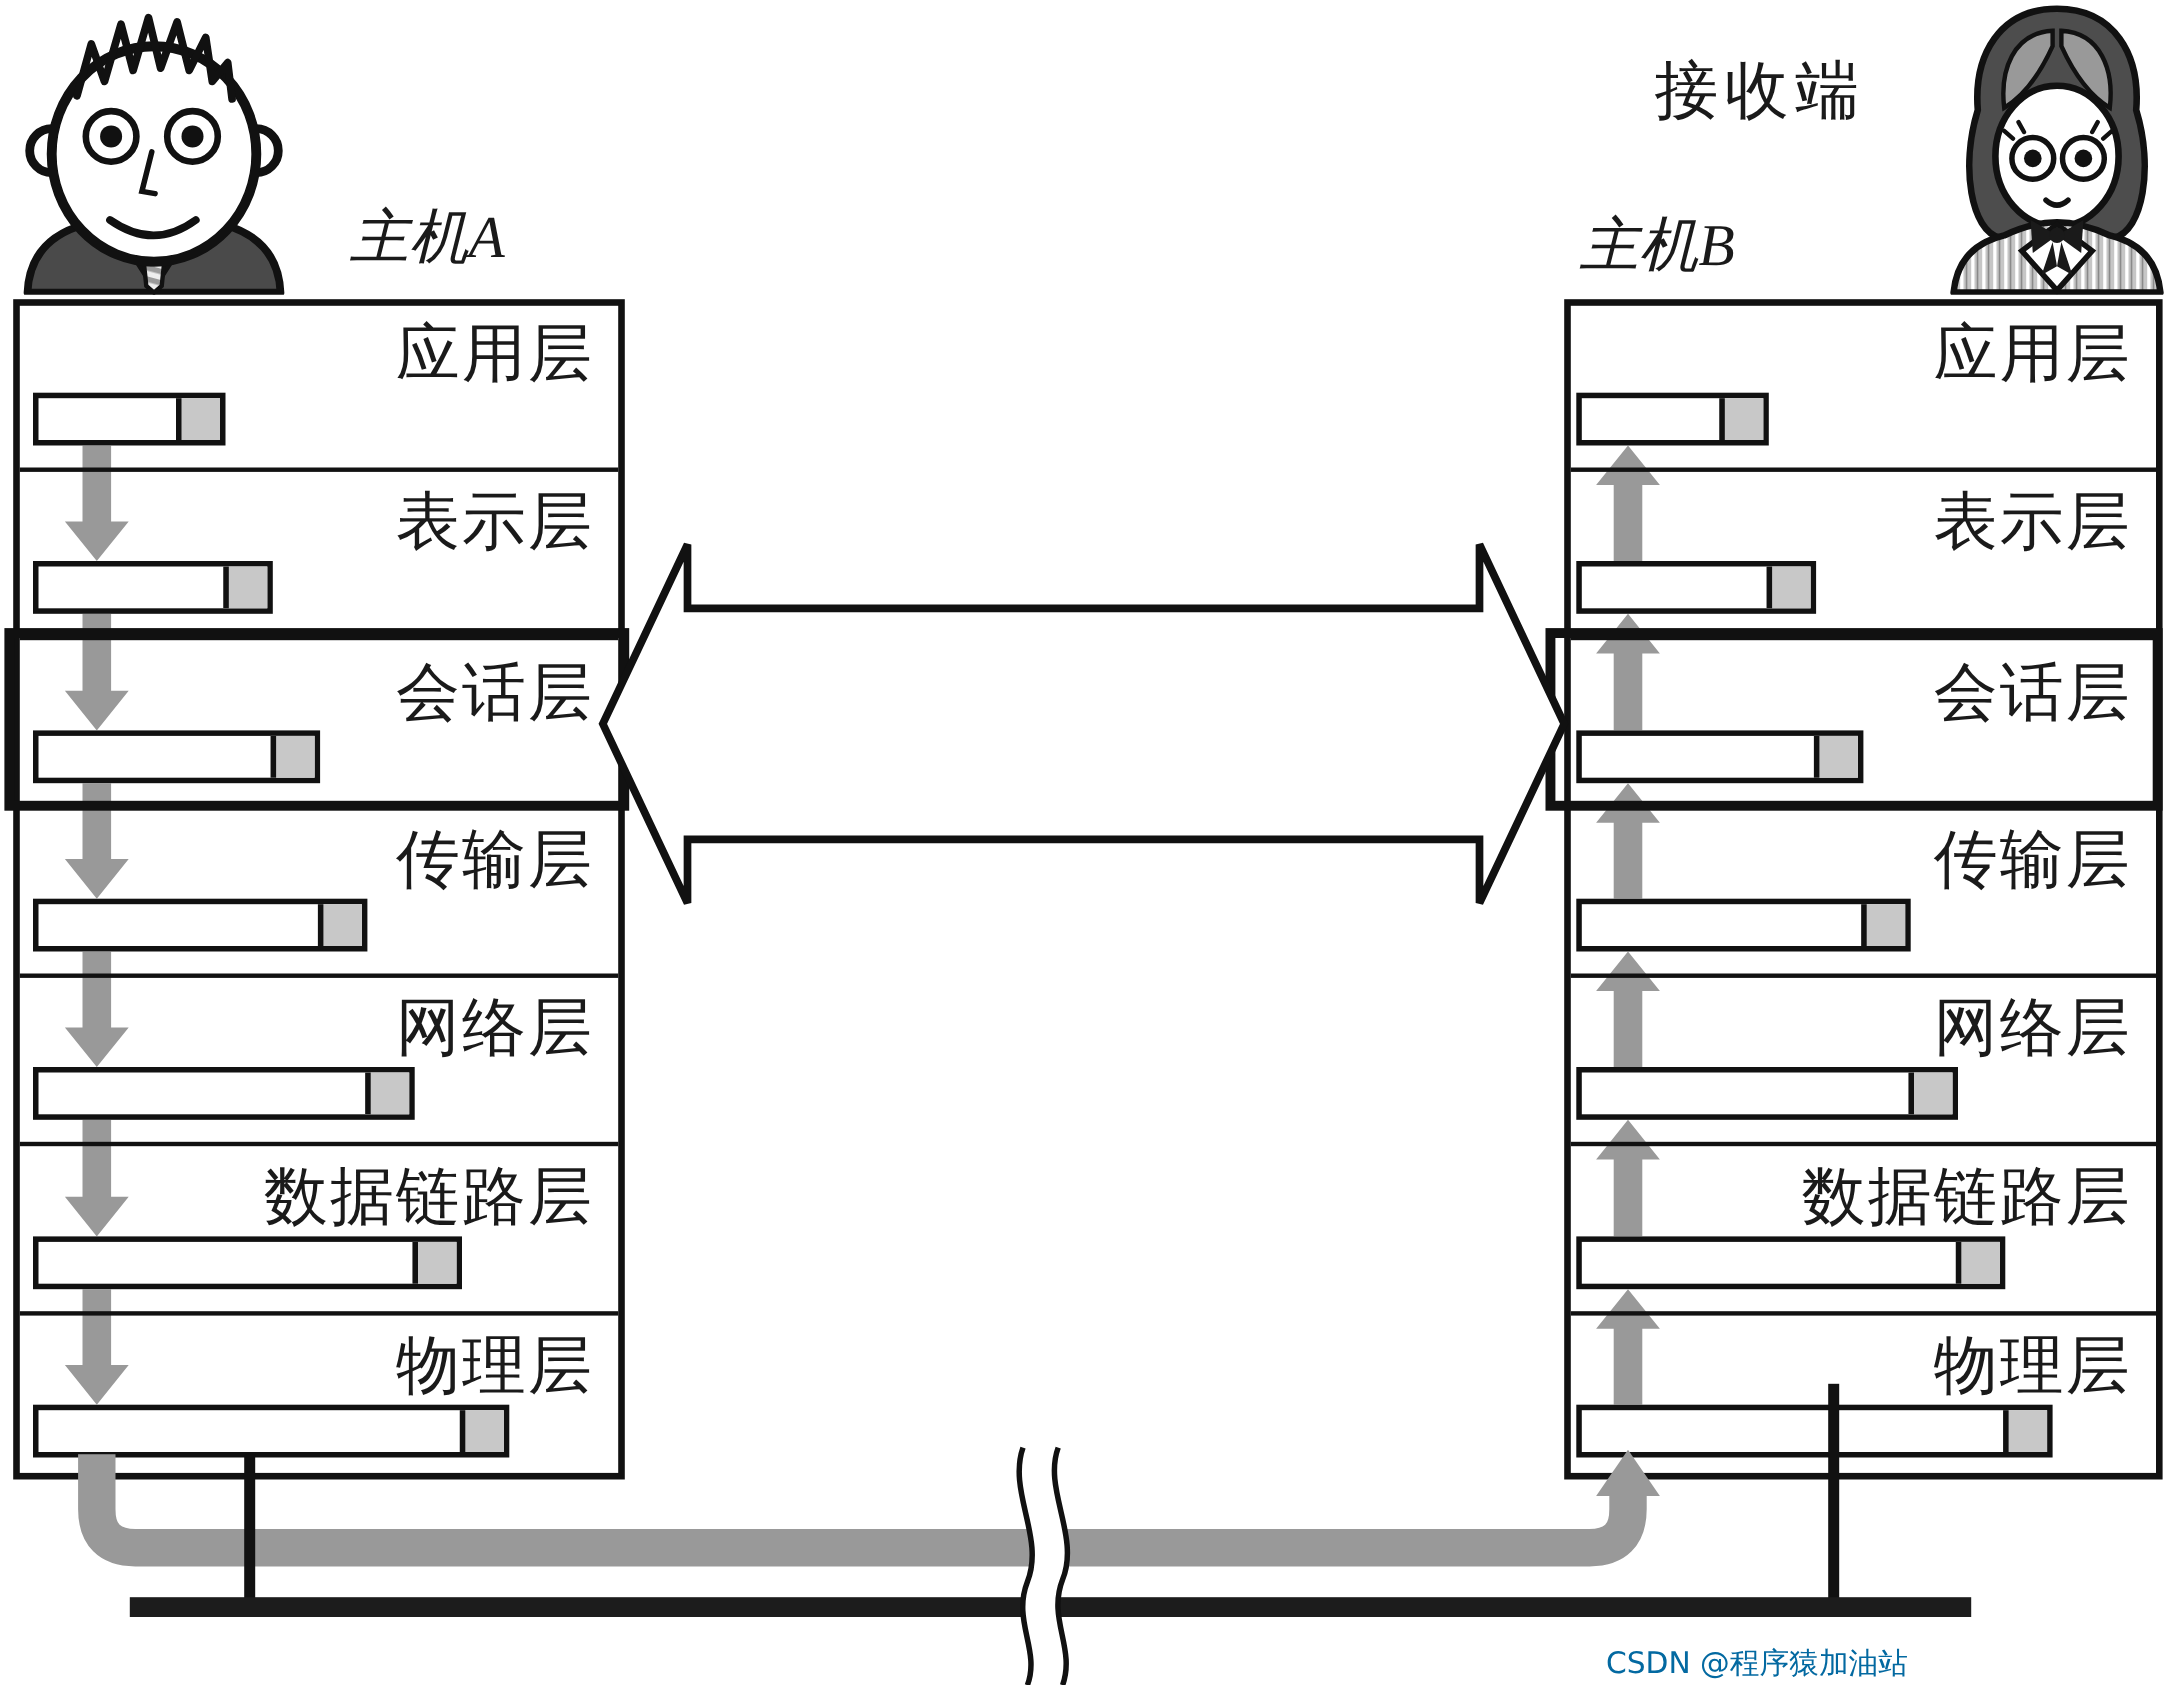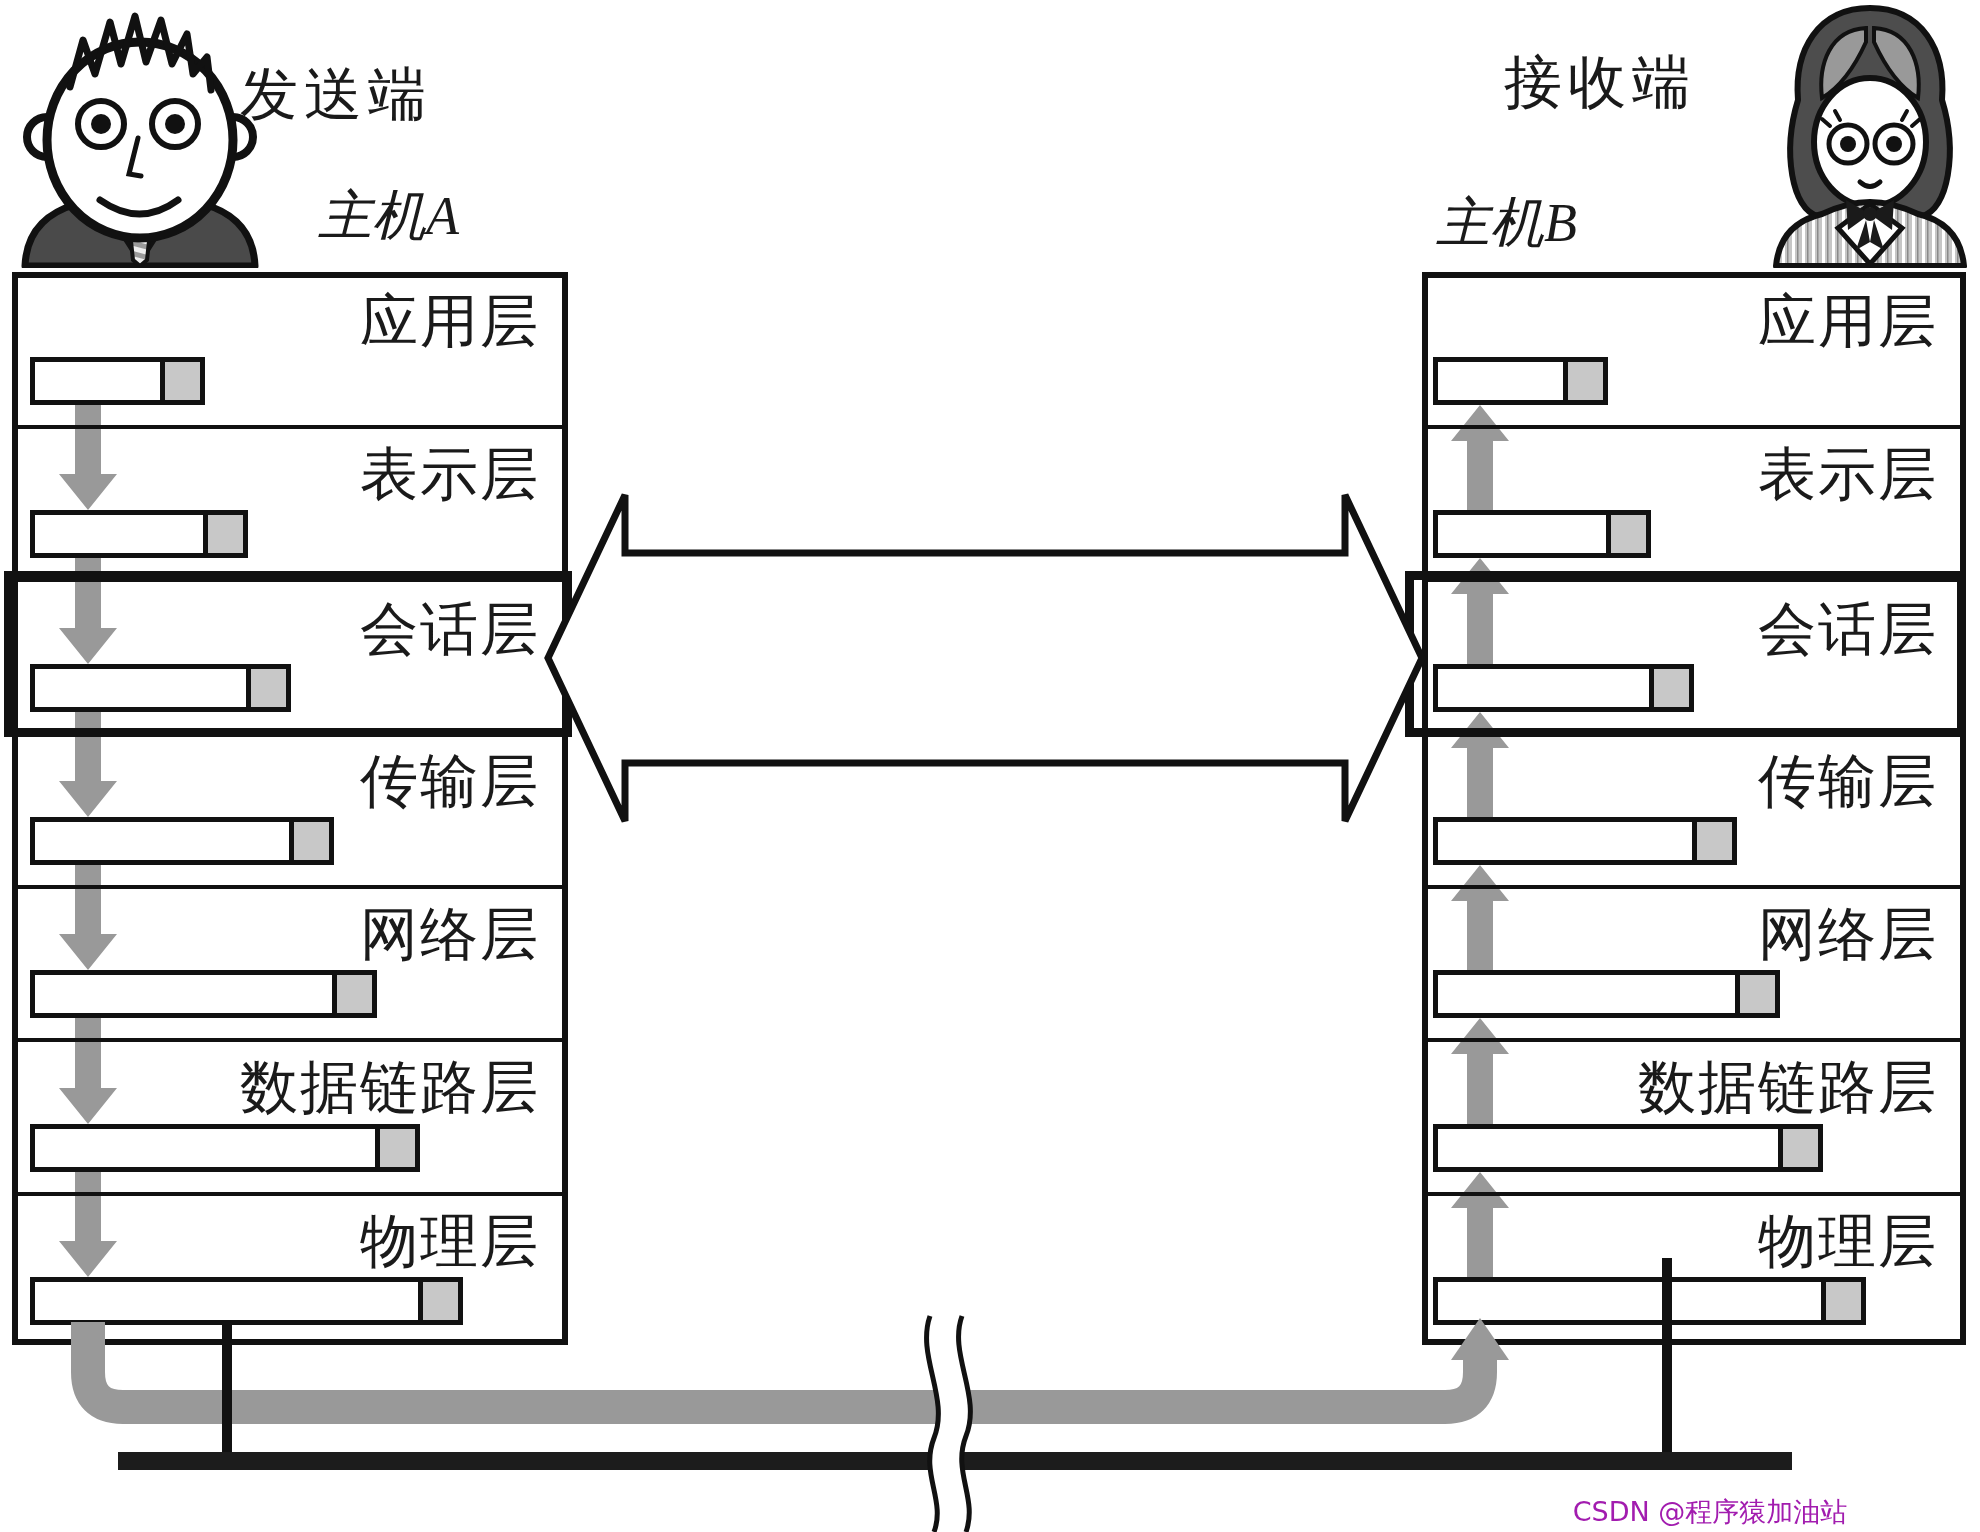--- a/index.html
+++ b/index.html
@@ -11,22 +11,22 @@
   .sessionbox{position:absolute;border:9px solid #111;box-sizing:border-box;background:transparent;}
   .layer-label{position:absolute;height:68px;line-height:68px;font-size:58px;text-align:right;
                letter-spacing:2px;white-space:nowrap;}
   .pktbar{position:absolute;height:48px;border:5px solid #111;box-sizing:border-box;background:#fff;}
   .pkthdr{position:absolute;top:0;right:0;bottom:0;width:40px;border-left:5px solid #111;
           box-sizing:border-box;background:#c8c8c8;}
   .bigtext{font-size:58px;}
   .medtext{font-size:54px;font-style:italic;}
   .question{position:absolute;left:690px;top:623px;width:600px;text-align:center;
             font-size:56px;line-height:72px;letter-spacing:2px;z-index:6;}
-  .watermark{position:absolute;left:1460px;top:1494px;width:500px;text-align:center;
-             font-size:27px;color:#a21caf;font-family:"DejaVu Sans", sans-serif;z-index:7;}
+  .watermark{position:absolute;left:1460px;top:1494px;width:500px;text-align:left;
+             font-size:27px;color:#0369a1;font-family:"DejaVu Sans", sans-serif;z-index:7;}
   svg{position:absolute;left:0;top:0;}
   .under{z-index:0;} .over{z-index:4;} .boxes{z-index:2;}
 </style>
 </head>
 <body>
 
 <div id="canvas">
 
   <svg class="under" width="1980" height="1532" viewBox="0 0 1980 1532">
     <g fill="#999999">
@@ -118,21 +118,20 @@
   <div class="pktbar boxes" style="left:1433px;top:970px;width:347px;">
       <div class="pkthdr"></div>
     </div>
   <div class="pktbar boxes" style="left:1433px;top:1124px;width:390px;">
       <div class="pkthdr"></div>
     </div>
   <div class="pktbar boxes" style="left:1433px;top:1277px;width:433px;">
       <div class="pkthdr"></div>
     </div>
 
-  <div class="abs bigtext boxes" style="left:240px;top:56px;letter-spacing:6px;">发送端</div>
   <div class="abs medtext boxes" style="left:318px;top:180px;">主机A</div>
   <div class="abs bigtext boxes" style="left:1504px;top:44px;letter-spacing:6px;text-align:center;">接收端</div>
   <div class="abs medtext boxes" style="left:1436px;top:187px;">主机B</div>
 
   <svg class="over" width="1980" height="1532" viewBox="0 0 1980 1532">
 
     <polygon points="548,658 625,495 625,553 1345,553 1345,495 1422,658 1345,821 1345,763 625,763 625,821" fill="#ffffff" stroke="#111111" stroke-width="7"></polygon>
 
     <path d="M88 1322 L88 1372 Q88 1407 123 1407 L1445 1407 Q1480 1407 1480 1372 L1480 1356" fill="none" stroke="#999999" stroke-width="34"></path>
     <polygon points="1451,1360 1509,1360 1480,1318" fill="#999999"></polygon>

